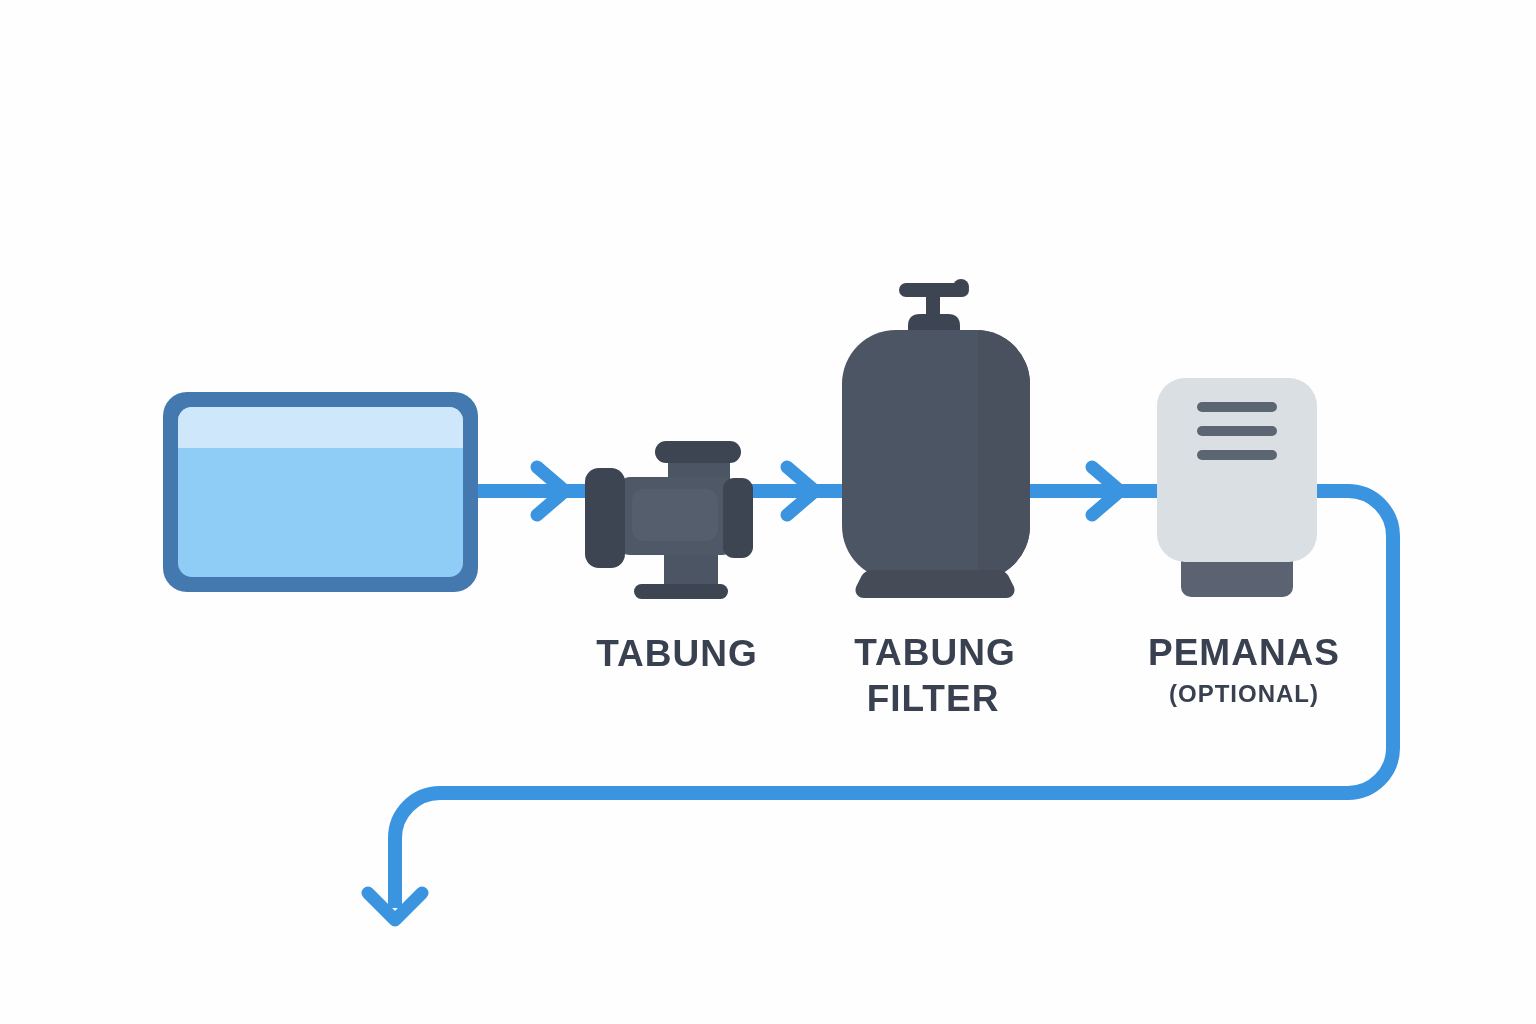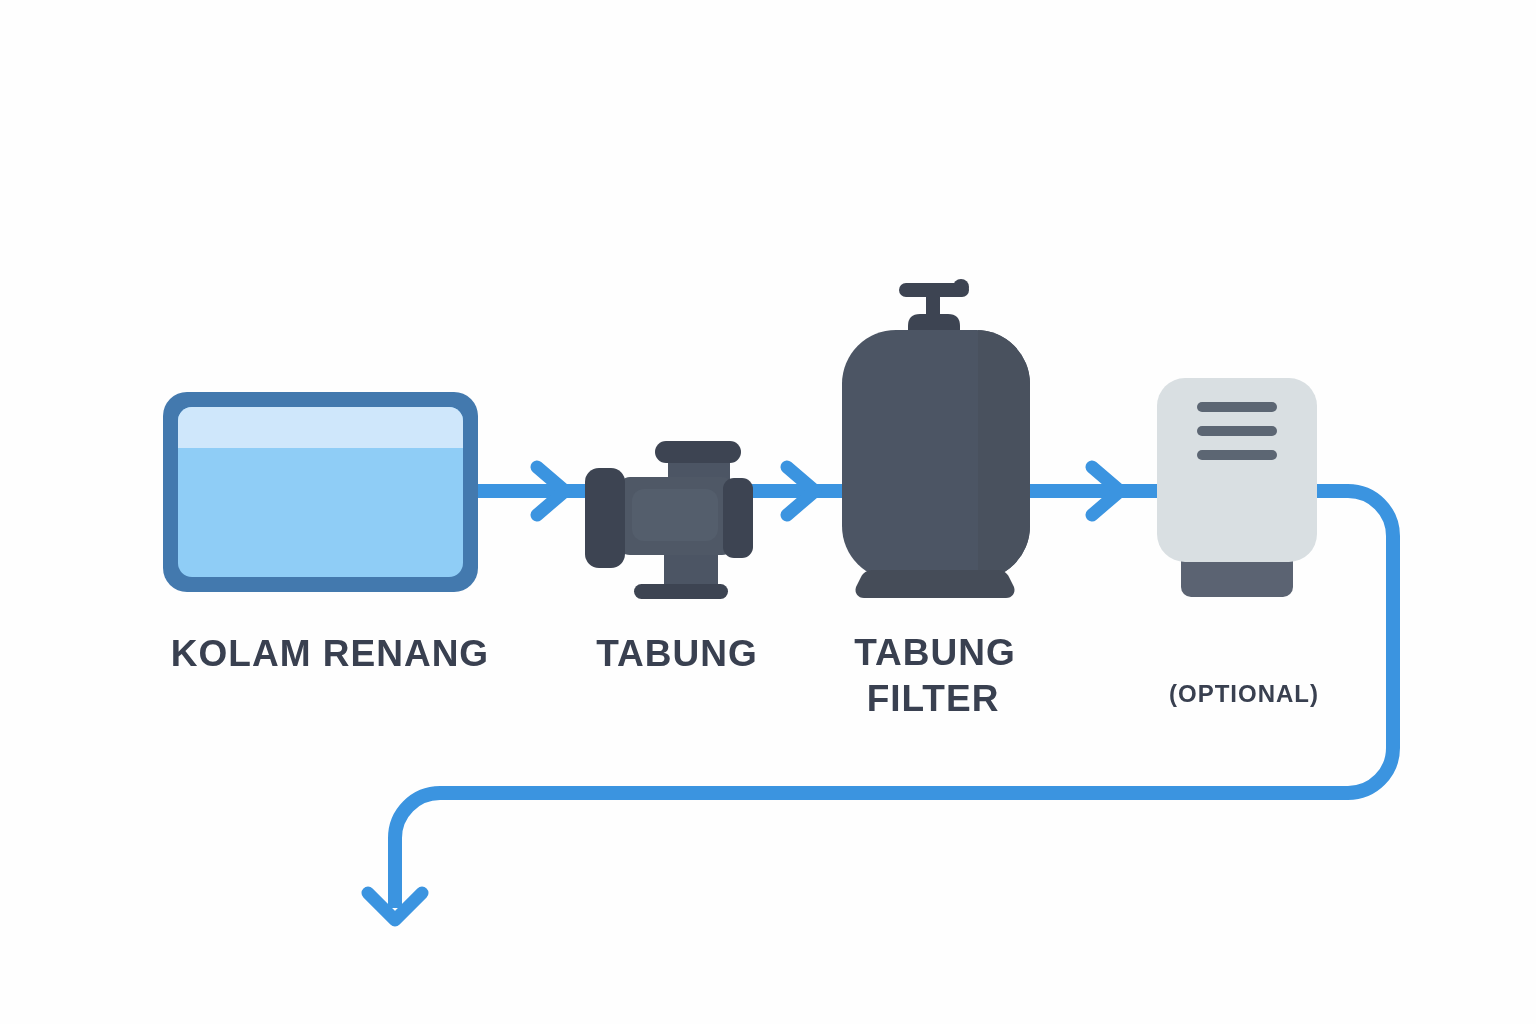--- a/index.html
+++ b/index.html
@@ -106,22 +106,22 @@
 
     <g>
       <rect class="heater-base" x="1181" y="540" width="112" height="57" rx="10"></rect>
       <rect class="heater-body" x="1157" y="378" width="160" height="184" rx="28"></rect>
       <rect class="heater-vent" x="1197" y="402" width="80" height="10" rx="5"></rect>
       <rect class="heater-vent" x="1197" y="426" width="80" height="10" rx="5"></rect>
       <rect class="heater-vent" x="1197" y="450" width="80" height="10" rx="5"></rect>
     </g>
   </svg>
 
-  <div class="label" style="left:330px;top:633px">KOLAM RENANG</div>
 
   <div class="label" style="left:677px;top:633px">TABUNG</div>
 
   <div class="label" style="left:935px;top:632px">TABUNG</div>
   <div class="label" style="left:933px;top:678px">FILTER</div>
 
+  <div class="label" style="left:1244px;top:632px">PEMANAS</div>
   <div class="label label-sm" style="left:1244px;top:680px">(OPTIONAL)</div>
 
 </div>
 
 </body></html>

